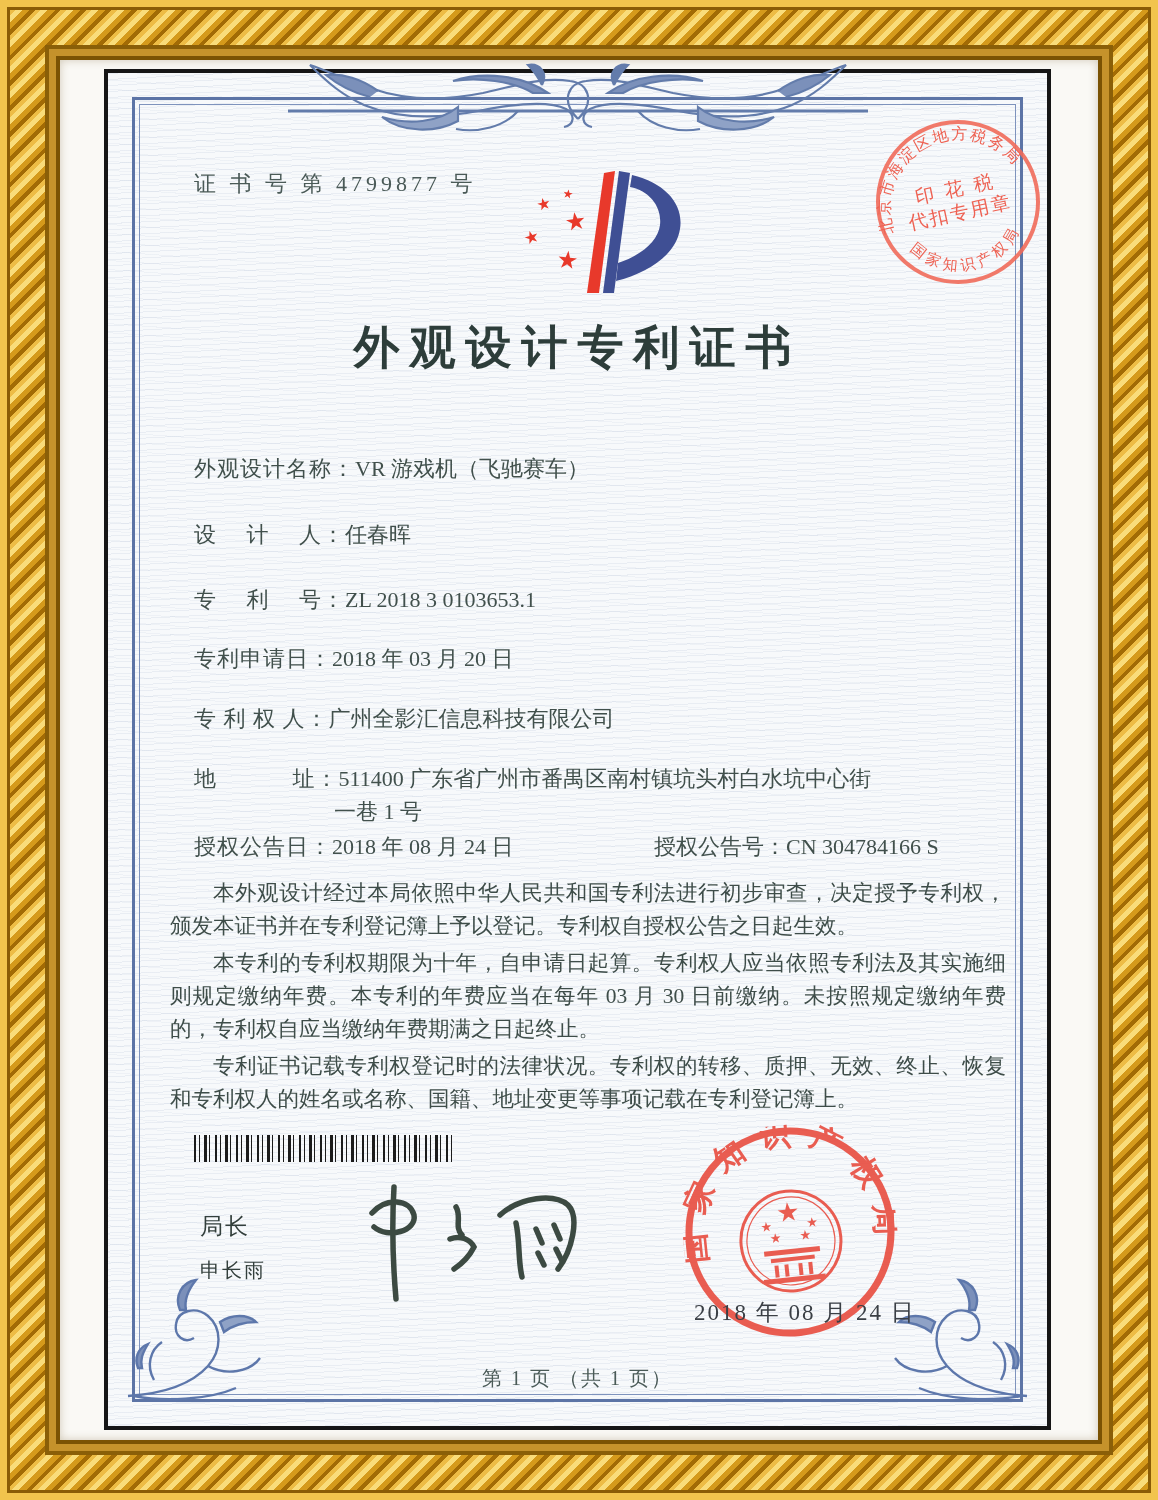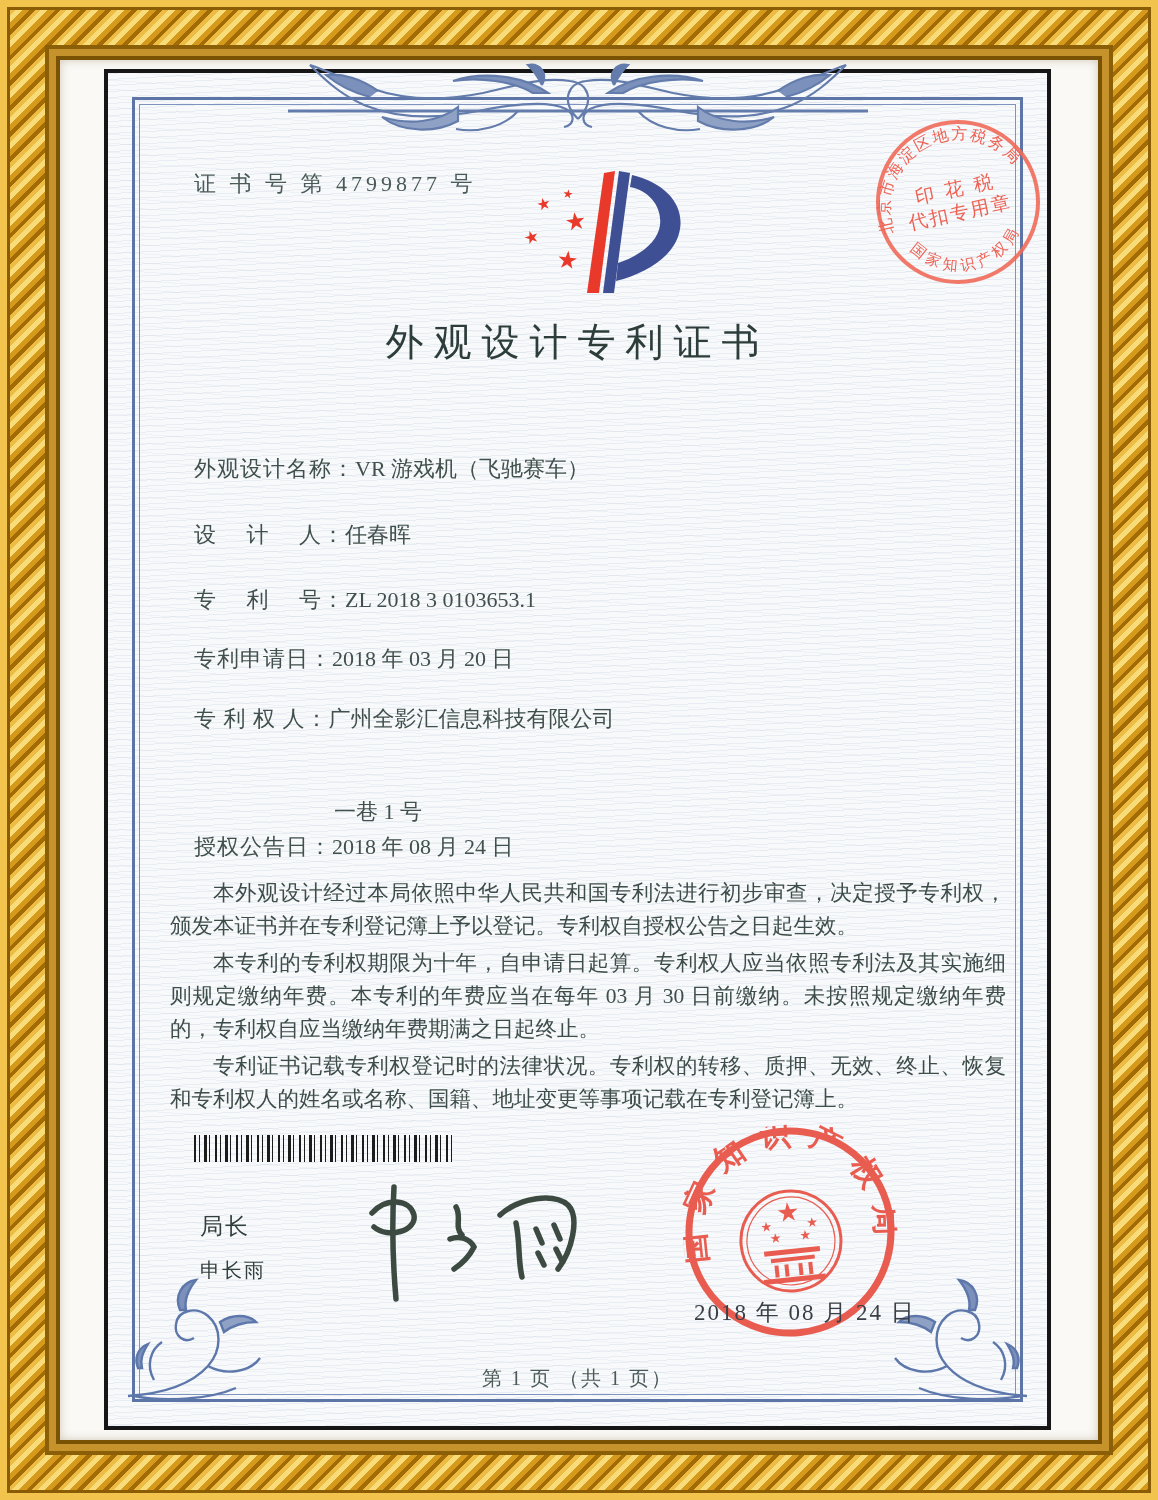--- a/index.html
+++ b/index.html
@@ -21,21 +21,21 @@
     background:
       repeating-linear-gradient(177deg,rgba(116,138,178,.11) 0 1px,rgba(255,255,255,0) 1px 6px),
       repeating-linear-gradient(184deg,rgba(116,138,178,.07) 0 1px,rgba(255,255,255,0) 1px 9px),
       #f7f9fb;
     z-index:2;
   }
   .blue-frame{position:absolute;inset:24px;border:3px solid #5c74a6;}
   .blue-frame-inner{position:absolute;inset:31px;border:1px solid #7e93bd;}
   .abs{position:absolute;}
   .cert-no{left:86px;top:96px;font-size:22px;color:#4a5a57;letter-spacing:4px;}
-  .title{left:0;right:0;top:244px;text-align:center;font-size:38px;font-weight:400;color:#2d3d3a;letter-spacing:10px;}
+  .title{left:0;right:0;top:244px;text-align:center;font-size:46px;font-weight:700;color:#2d3d3a;letter-spacing:10px;}
   .field{left:86px;font-size:22px;color:#41504c;white-space:nowrap;}
   .field .lbl{letter-spacing:1px;}
   .addr2{left:226px;font-size:22px;color:#41504c;}
   .grant-no{left:546px;font-size:22px;color:#41504c;white-space:nowrap;}
   .paras{left:62px;width:836px;top:800px;font-size:21.5px;line-height:33px;color:#3e4d49;text-align:justify;}
   .paras p{margin:4px 0 1px 0;text-indent:2em;}
   .barcode{left:86px;top:1062px;width:260px;height:27px;
     background-image:repeating-linear-gradient(90deg,#1c1c1c 0 2px,#fff0 2px 5px,#1c1c1c 5px 6px,#fff0 6px 10px,#1c1c1c 10px 13px,#fff0 13px 15px,#1c1c1c 15px 16px,#fff0 16px 21px);}
   .director-title{left:92px;top:1138px;font-size:23px;color:#333f3c;letter-spacing:2px;}
   .director-name{left:92px;top:1184px;font-size:20px;color:#333f3c;letter-spacing:2px;}
@@ -146,23 +146,29 @@
   </div>
   <div class="abs field" style="top:512px">
     <span class="lbl">专　 利 　号：</span><span>ZL 2018 3 0103653.1</span>
   </div>
   <div class="abs field" style="top:571px">
     <span class="lbl">专利申请日：</span><span>2018 年 03 月 20 日</span>
   </div>
   <div class="abs field" style="top:631px">
     <span class="lbl">专 利 权 人：</span><span>广州全影汇信息科技有限公司</span>
   </div>
+  <div class="abs field" style="top:691px">
+    <span class="lbl">地　　　 址：</span><span>511400 广东省广州市番禺区南村镇坑头村白水坑中心街</span>
+  </div>
   <div class="abs addr2" style="top:724px">一巷 1 号</div>
   <div class="abs field" style="top:759px">
     <span class="lbl">授权公告日：</span><span>2018 年 08 月 24 日</span>
+  </div>
+  <div class="abs grant-no" style="top:759px">
+    <span class="lbl">授权公告号：</span><span>CN 304784166 S</span>
   </div>
 
   <div class="abs paras">
     <p>本外观设计经过本局依照中华人民共和国专利法进行初步审查，决定授予专利权，颁发本证书并在专利登记簿上予以登记。专利权自授权公告之日起生效。</p>
     <p>本专利的专利权期限为十年，自申请日起算。专利权人应当依照专利法及其实施细则规定缴纳年费。本专利的年费应当在每年 03 月 30 日前缴纳。未按照规定缴纳年费的，专利权自应当缴纳年费期满之日起终止。</p>
     <p>专利证书记载专利权登记时的法律状况。专利权的转移、质押、无效、终止、恢复和专利权人的姓名或名称、国籍、地址变更等事项记载在专利登记簿上。</p>
   </div>
 
   <div class="abs barcode"></div>
 

